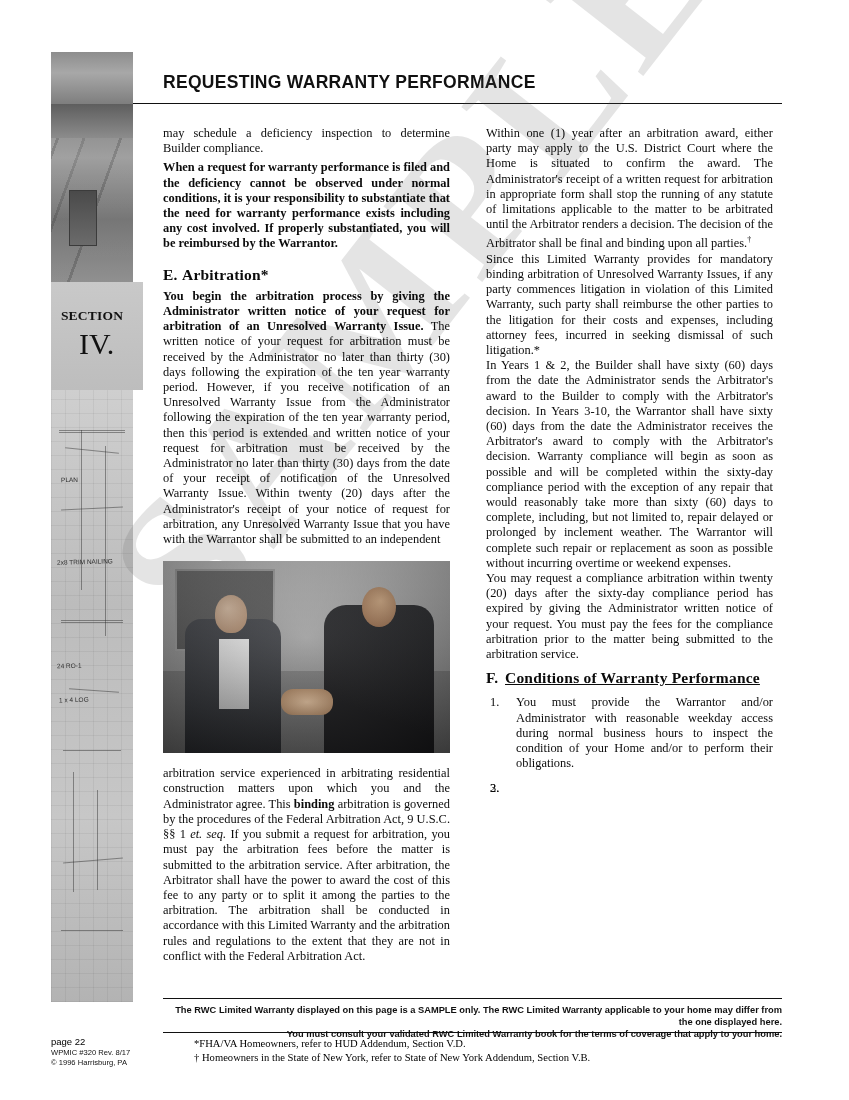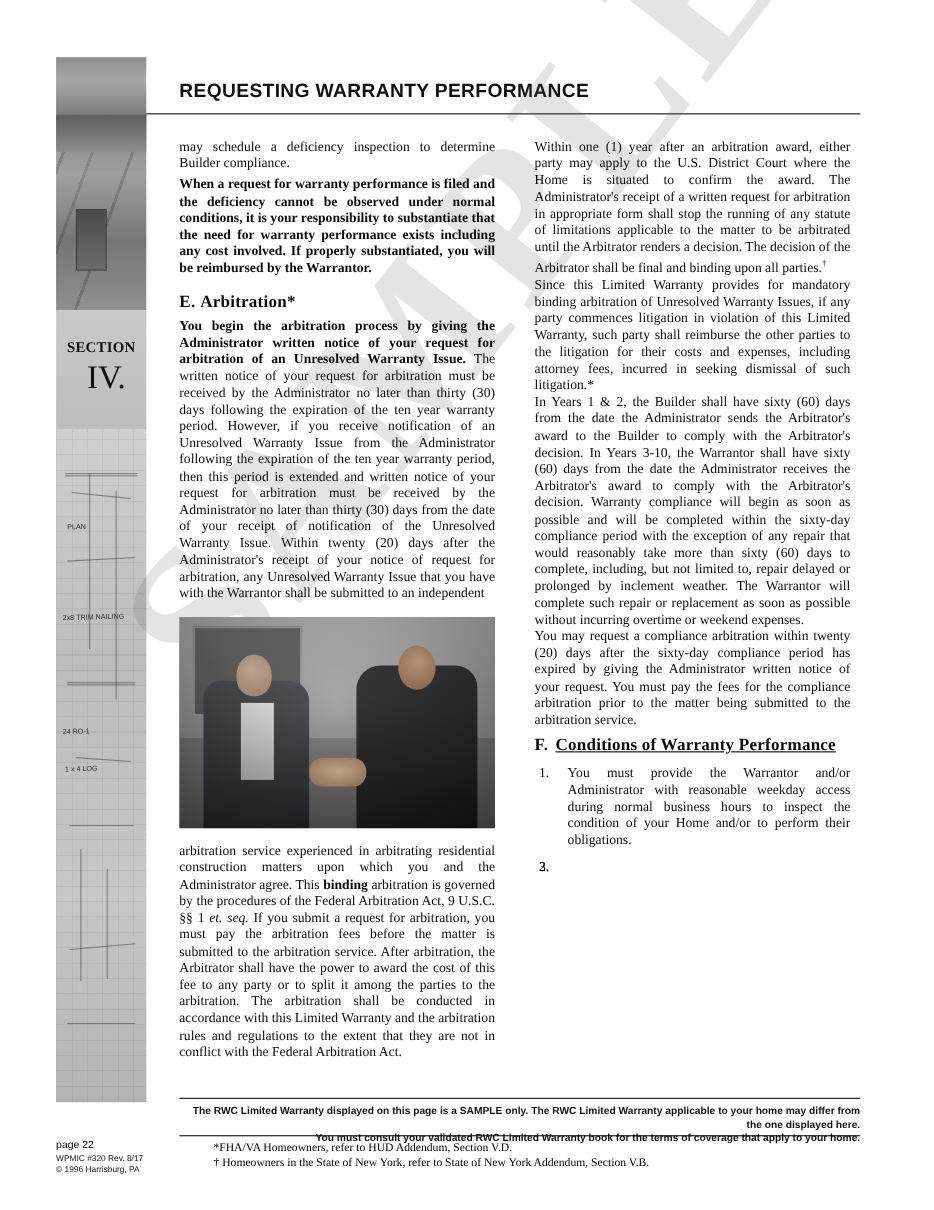--- a/index.html
+++ b/index.html
@@ -46,21 +46,21 @@
     border: 1px solid #3b3b3b;
   }
   .strip-house:before {
     content: "";
     position: absolute; left: 0; top: 0;
     width: 82px; height: 34px;
     background: linear-gradient(180deg,#5e5e5e,#8c8c8c);
   }
   .strip-section {
     position: absolute; left: 0; top: 230px;
-    width: 82px; height: 108px;
+    width: 92px; height: 108px;
     background: linear-gradient(180deg,#c9c9c9,#bdbdbd);
   }
   .strip-section .sec-word {
     position: absolute; left: 0; top: 26px;
     width: 82px; text-align: center;
     font-family: "Liberation Serif", serif;
     font-weight: bold; font-size: 13.5px;
     letter-spacing: .2px;
     color: #111;
   }

